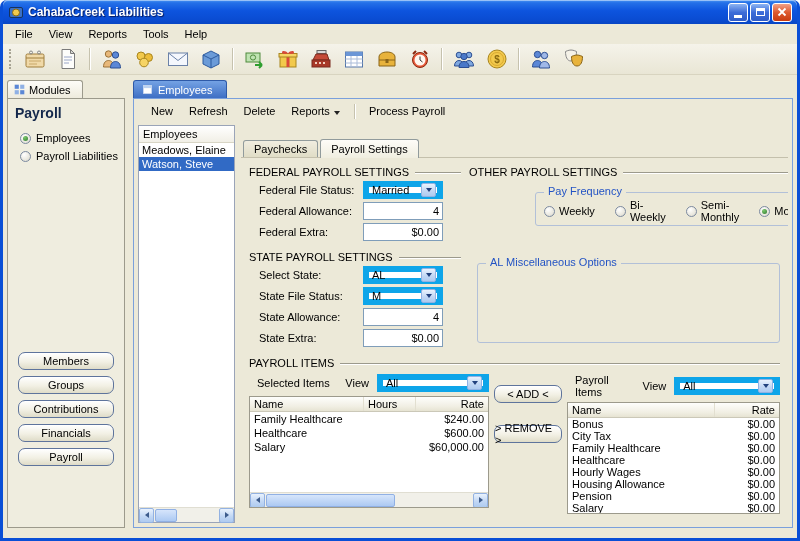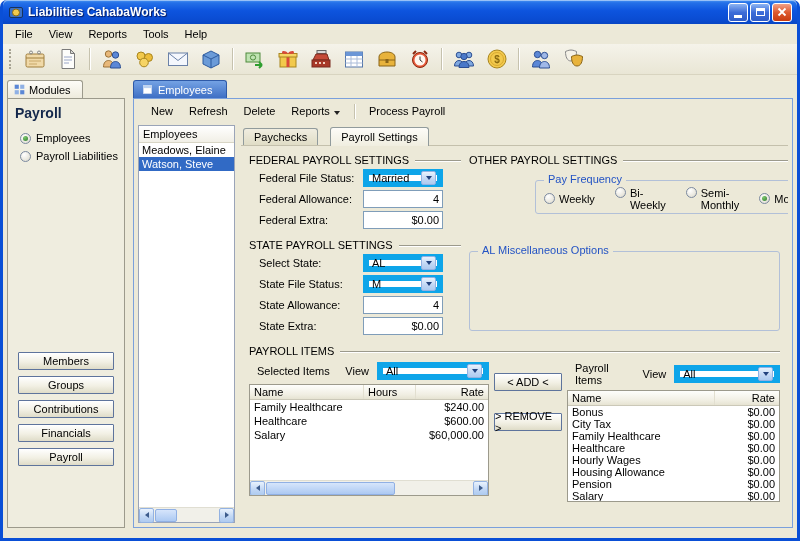--- a/index.html
+++ b/index.html
@@ -43,21 +43,21 @@
   .side-panel { flex:1; border:1px solid #9C9A8C; background:#EFEDDF;
     display:flex; flex-direction:column; padding:5px 6px 58px; }
   .side-title { font-size:14px; font-weight:bold; color:#14284B; margin:1px 0 8px 1px; }
   .radio-row { display:flex; align-items:center; gap:5px; margin:3px 0 3px 6px; }
   .radio { width:11px; height:11px; border-radius:50%; border:1px solid #7C8AA0; position:relative; flex:none;
     background:radial-gradient(circle at 35% 30%,#FFF,#E6E4DA 70%,#CDCABE); }
   .radio.selected::after { content:""; position:absolute; left:2px; top:2px; width:5px; height:5px;
     border-radius:50%; background:radial-gradient(circle at 35% 30%,#7CC86C,#2F7A2F); }
   .side-spacer { flex:1; }
   .xp-btn { display:flex; align-items:center; justify-content:center; border:1px solid #5E749C;
-    border-radius:1px; background:linear-gradient(180deg,#FFFFFF,#F2F0E4 55%,#DFDCC8);
+    border-radius:7px; background:linear-gradient(180deg,#FFFFFF,#F2F0E4 55%,#DFDCC8);
     box-shadow:inset 0 1px 0 #fff; color:#000; }
   .side-btn { height:18px; margin:3px 4px; }
   .splitter-v { width:8px; flex:none; }
 
   
   .main { flex:1; display:flex; flex-direction:column; min-width:0; }
   .main-tab { width:94px; height:18px; border-radius:3px 3px 0 0; color:#fff; display:flex;
     align-items:center; gap:5px; padding:0 8px; border:1px solid #2E5AA8; border-bottom:none;
     background:linear-gradient(#74A2E4,#3E6FC4); }
   .main-panel { flex:1; border:1px solid #7AA0DC; background:#ECE9D8;
@@ -86,21 +86,21 @@
   .tri-l { width:0; height:0; border-top:3px solid transparent; border-bottom:3px solid transparent; border-right:4px solid #3D5C8C; }
   .tri-r { width:0; height:0; border-top:3px solid transparent; border-bottom:3px solid transparent; border-left:4px solid #3D5C8C; }
   .hs-track { flex:1; position:relative; height:15px; }
   .hs-thumb { position:absolute; top:1px; height:13px; border:1px solid #90B0E4; border-radius:2px;
     background:linear-gradient(#D6E5FB,#ACC9F2); }
 
   .splitter-c { width:6px; flex:none; }
 
   
   .settings { flex:1; display:flex; flex-direction:column; min-width:0; }
-  .tabs-row { height:20px; flex:none; display:flex; align-items:flex-end; padding-left:2px; gap:12px; }
+  .tabs-row { height:20px; flex:none; display:flex; align-items:flex-end; padding-left:2px; gap:2px;margin-top:12px; }
   .tab { height:17px; padding:0 10px; display:flex; align-items:center; border:1px solid #919B9C;
     border-bottom:none; border-radius:3px 3px 0 0; background:linear-gradient(#F0EDE0,#E0DDC6); }
   .tab.active { height:19px; background:linear-gradient(#FDFCF8,#F0EEE0); position:relative; z-index:2; margin-bottom:-1px; }
   .settings-body { flex:1; padding:8px 8px 0; border-top:1px solid #C4C0AC; overflow:hidden; }
 
   .sect-head { display:flex; align-items:center; }
   .sect-rule { flex:1; height:1px; background:#9C9A8C; box-shadow:0 1px 0 #fff; margin-left:6px; }
 
   .fed-row { display:flex; }
   .fed-left { width:212px; flex:none; }
@@ -111,25 +111,25 @@
   .xp-select .val { flex:1; padding:0 3px; overflow:hidden; white-space:nowrap; }
   .combo-btn { width:15px; height:14px; margin:1px; flex:none; display:flex; align-items:center; justify-content:center;
     background:linear-gradient(#E9F2FD,#C0D6F4 60%,#AECBF0); border:1px solid #93B2E2; border-radius:2px; }
   .tri-d { width:0; height:0; border-left:3px solid transparent; border-right:3px solid transparent; border-top:4px solid #21417E; }
   .xp-input { width:80px; height:18px; border:1px solid #7F9DB9; padding:0 3px; font:inherit; }
   .num { text-align:right; }
 
   .group-box { border:1px solid #B2C0D8; border-radius:3px; position:relative; }
   .gb-legend { position:absolute; top:-8px; left:8px; background:#ECE9D8; padding:0 4px; color:#2353C4; }
   .payfreq { margin:14px 0 0 66px; height:34px; display:flex; align-items:center; gap:20px; padding:4px 8px 0; }
-  .pf-radio { display:flex; align-items:flex-start; gap:4px; }
+  .pf-radio { display:flex; align-items:center; gap:4px; }
 
   .state-row { display:flex; margin-top:8px; }
   .state-left { width:212px; flex:none; }
-  .state-right { flex:1; margin-left:8px; padding-top:12px; }
+  .state-right { flex:1; margin-left:16px; padding-top:12px; }
   .misc-box { height:80px; }
 
   .pi-section { margin-top:8px; }
   .pi-cols { display:flex; margin-top:2px; }
   .pi-left { width:240px; flex:none; display:flex; flex-direction:column; }
   .pi-mid { width:78px; flex:none; display:flex; flex-direction:column; align-items:center; padding-top:14px; gap:22px; }
   .pi-right { flex:1; display:flex; flex-direction:column; min-width:0; }
   .pi-header { display:flex; align-items:center; gap:8px; margin:3px 0 4px 8px; }
   .pi-header .view-lbl { margin-left:auto; }
   .pi-header .xp-select { width:112px; }
@@ -155,21 +155,21 @@
 
 <div class="window">
 
   <div class="titlebar">
     <span class="app-icon">
       <svg width="16" height="16" viewBox="0 0 16 16">
           <rect x="1.5" y="3.5" width="13" height="10" rx="1.5" fill="#3A70C8" stroke="#16335F"></rect>
           <circle cx="8" cy="8.5" r="3.5" fill="#F2C94C" stroke="#8A6A10"></circle>
         </svg>
     </span>
-    <span class="title-text">Liabilities CahabaWorks</span>
+    <span class="title-text">CahabaCreek Liabilities</span>
     <span class="win-controls">
       <span class="wbtn blue">
           <span class="g-min"></span>
         </span>
       <span class="wbtn blue">
           <span class="g-max"></span>
         </span>
       <span class="wbtn red">
         <svg width="10" height="10" viewBox="0 0 10 10">
             <path d="M1.5 1.5L8.5 8.5M8.5 1.5L1.5 8.5" stroke="#fff" stroke-width="1.8"></path>

